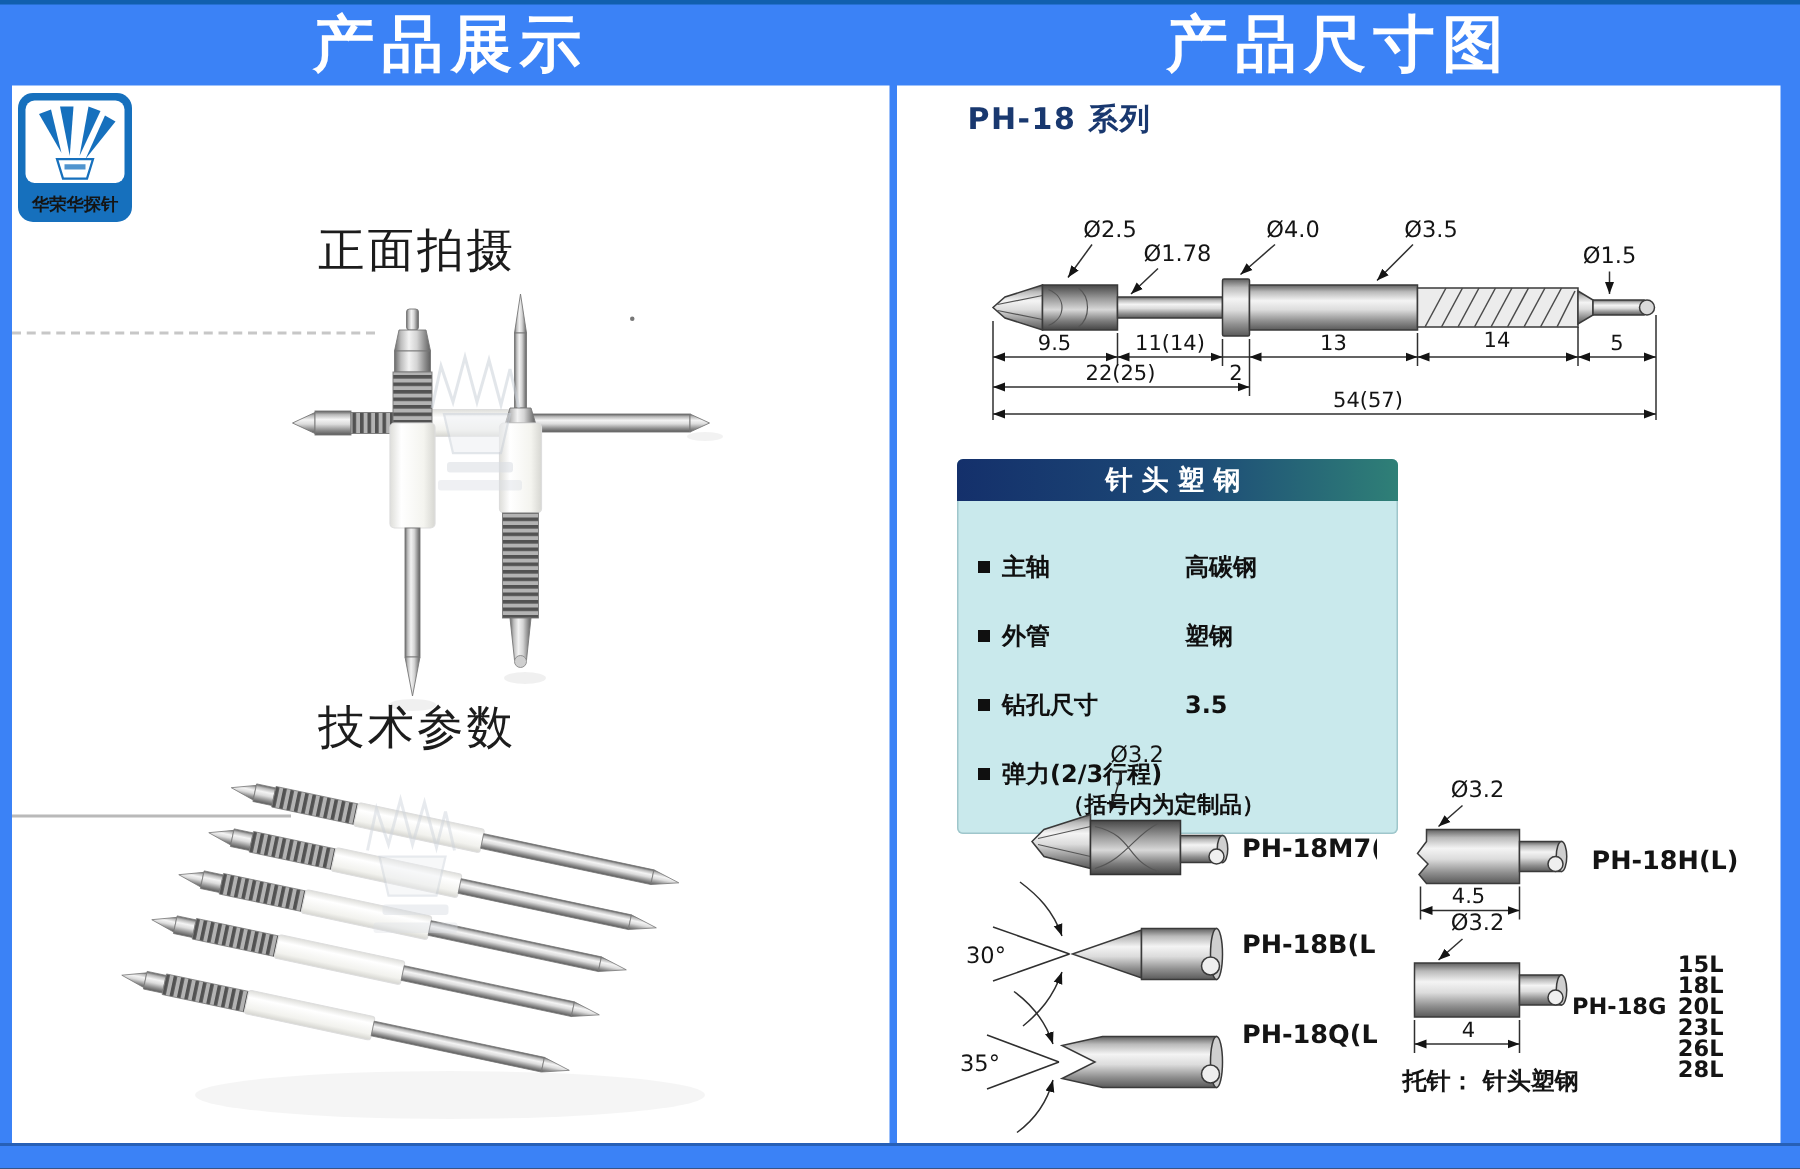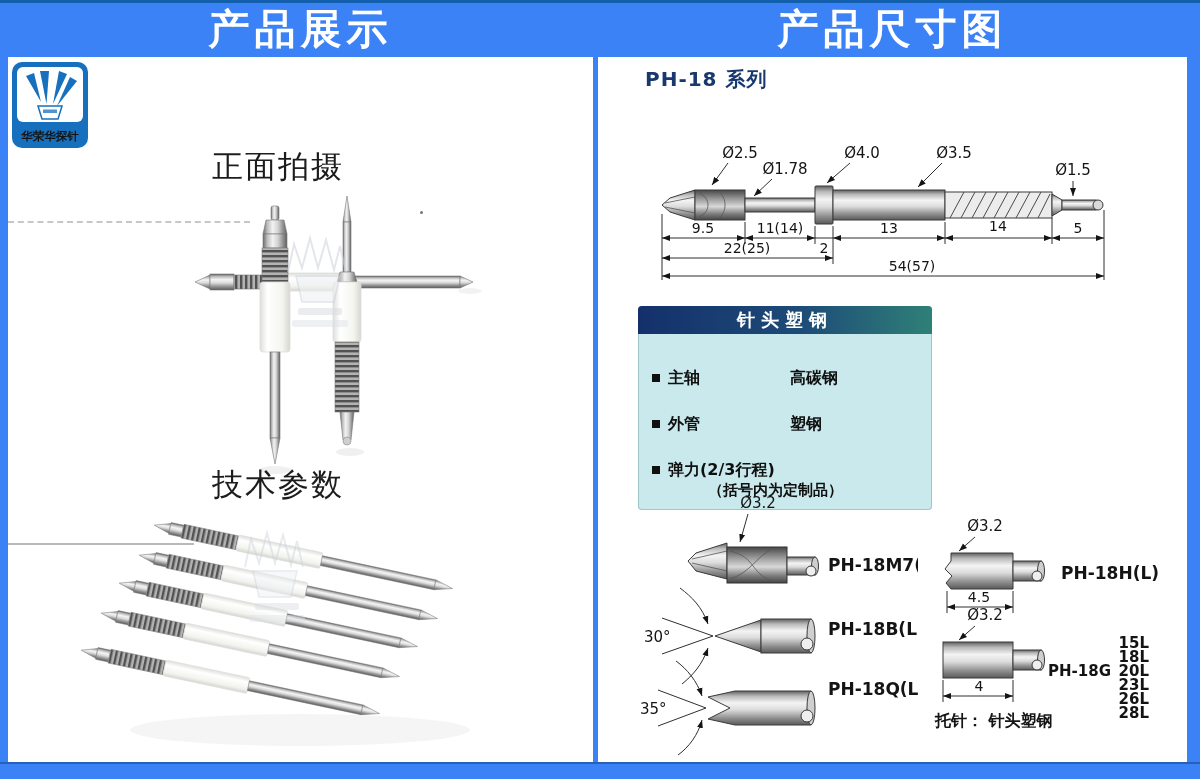--- a/index.html
+++ b/index.html
@@ -285,20 +285,25 @@
         <span class="p-label">主轴</span>
         <span class="p-value">高碳钢</span>
       </div>
       <div class="param-row">
         <span class="bullet"></span>
         <span class="p-label">外管</span>
         <span class="p-value">塑钢</span>
       </div>
       <div class="param-row">
         <span class="bullet"></span>
+        <span class="p-label">钻孔尺寸</span>
+        <span class="p-value">3.5</span>
+      </div>
+      <div class="param-row">
+        <span class="bullet"></span>
         <span class="p-label">弹力(2/3行程)</span>
       </div>
       <div class="param-note">（括号内为定制品）</div>
     </div>
   </div>
 
   <svg style="left:618px;top:485px;" width="300" height="272" viewBox="0 0 300 272">
 
     <g>
       <path d="M109,58 L78,68 L70,76 L78,86 L109,94 Z" fill="url(#metalAcross)" stroke="#3a3a3a" stroke-width="1"></path>

